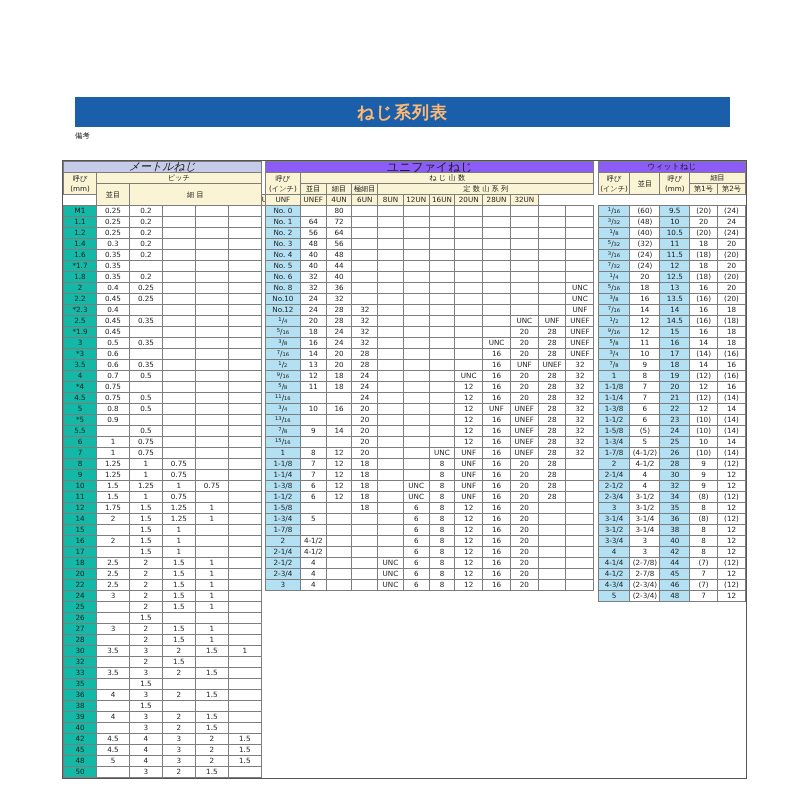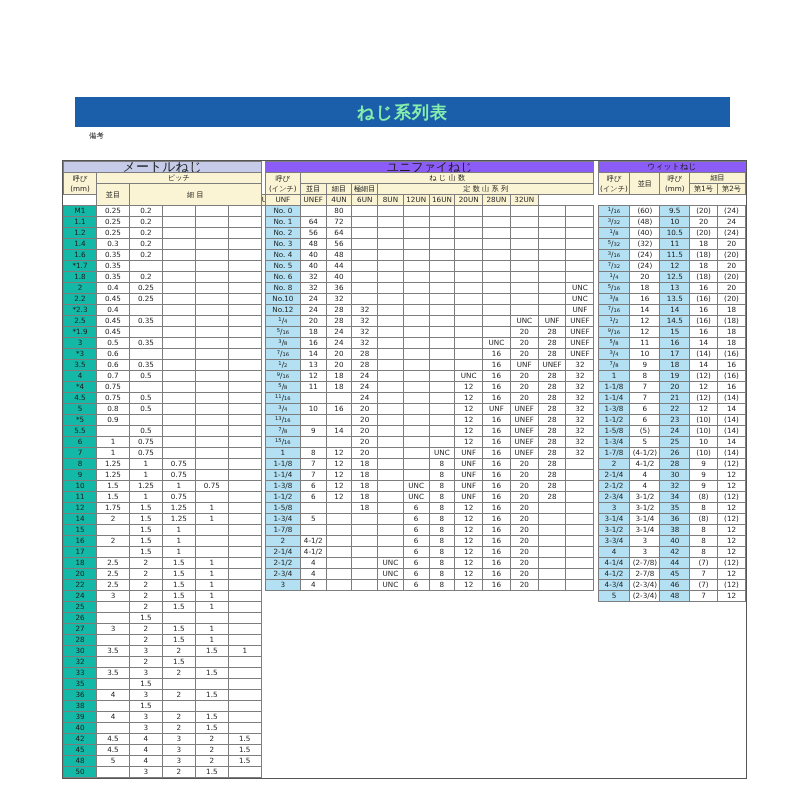--- a/index.html
+++ b/index.html
@@ -14,32 +14,32 @@
     width: 800px; height: 800px;
     background: #ffffff;
     overflow: hidden;
   }
   
   #title-banner {
     position: absolute;
     left: 75px; top: 97px;
     width: 655px; height: 30px;
     background: #1b5faa;
-    color: #86efac;
+    color: #fdba74;
     font-size: 17px;
     font-weight: bold;
     letter-spacing: 1px;
     display: flex;
     align-items: center;
     justify-content: center;
   }
   
   #remarks {
     position: absolute;
-    left: 89px; top: 131px;
+    left: 75px; top: 131px;
     width: 655px;
     display: flex;
     align-items: flex-start;
     font-size: 7.4px;
     color: #222;
     line-height: 1.35;
   }
   #remarks .rm-label { width: 30px; flex: none; padding-top: 0px; }
   #remarks .rm-lines { flex: 1; }
   #remarks .rm-lines div { white-space: nowrap; }
@@ -63,21 +63,21 @@
     margin: 0;
     text-align: center;
     vertical-align: middle;
     font-weight: normal;
     height: 10px;
     line-height: 10px;
     overflow: hidden;
     white-space: nowrap;
   }
   
-  .g-metric   { background: #c5cbe8; height: 13px; line-height: 13px; font-size: 13px; }
+  .g-metric   { background: #c5cbe8; height: 13px; line-height: 13px; font-size: 11px; font-style: italic; }
   .g-unified  { background: #8b5cf6; height: 13px; line-height: 13px; font-size: 12px; }
   .g-whit     { background: #8b5cf6; height: 13px; line-height: 13px; font-size: 8px; }
   .hdr        { background: #fbf4d4; font-size: 7.2px; }
   .sz         { background: #b3e0f2; text-align: center; }
   .sz-m       { background: #14b8a6; text-align: left; padding-right: 3px; text-align: right; }
   .val        { background: #ffffff; text-align: left; padding-left: 3px; }
   .valc       { background: #ffffff; text-align: center; }
   .thick-top  { border-top: 1.4px solid #555 !important; }
   .spacer     { border: none !important; background: #ffffff; width: 4px; }
   .nb { border: none !important; }

